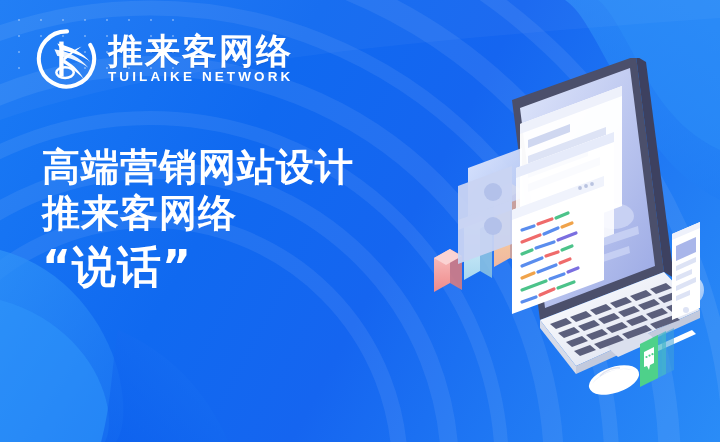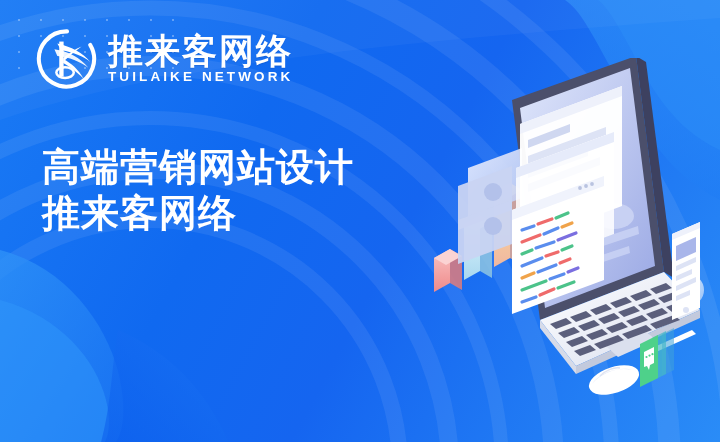--- a/index.html
+++ b/index.html
@@ -118,20 +118,21 @@
     </svg>
     <div class="logo-text">
       <div class="logo-cn">推来客网络</div>
       <div class="logo-en">TUILAIKE NETWORK</div>
     </div>
   </div>
 
   <div class="headline">
     <div class="hl-line hl-1">高端营销网站设计</div>
     <div class="hl-line hl-2">推来客网络</div>
+    <div class="hl-line hl-3">“说话”</div>
   </div>
 
   <div class="illus">
     <svg width="320" height="388" viewBox="0 0 320 388">
       <defs>
         <linearGradient id="gBarRed" x1="0" y1="0" x2="0" y2="1">
           <stop offset="0%" stop-color="#f9c4c4"></stop>
             <stop offset="100%" stop-color="#ef8a8a"></stop>
         </linearGradient>
         <linearGradient id="gBarCyan" x1="0" y1="0" x2="0" y2="1">

